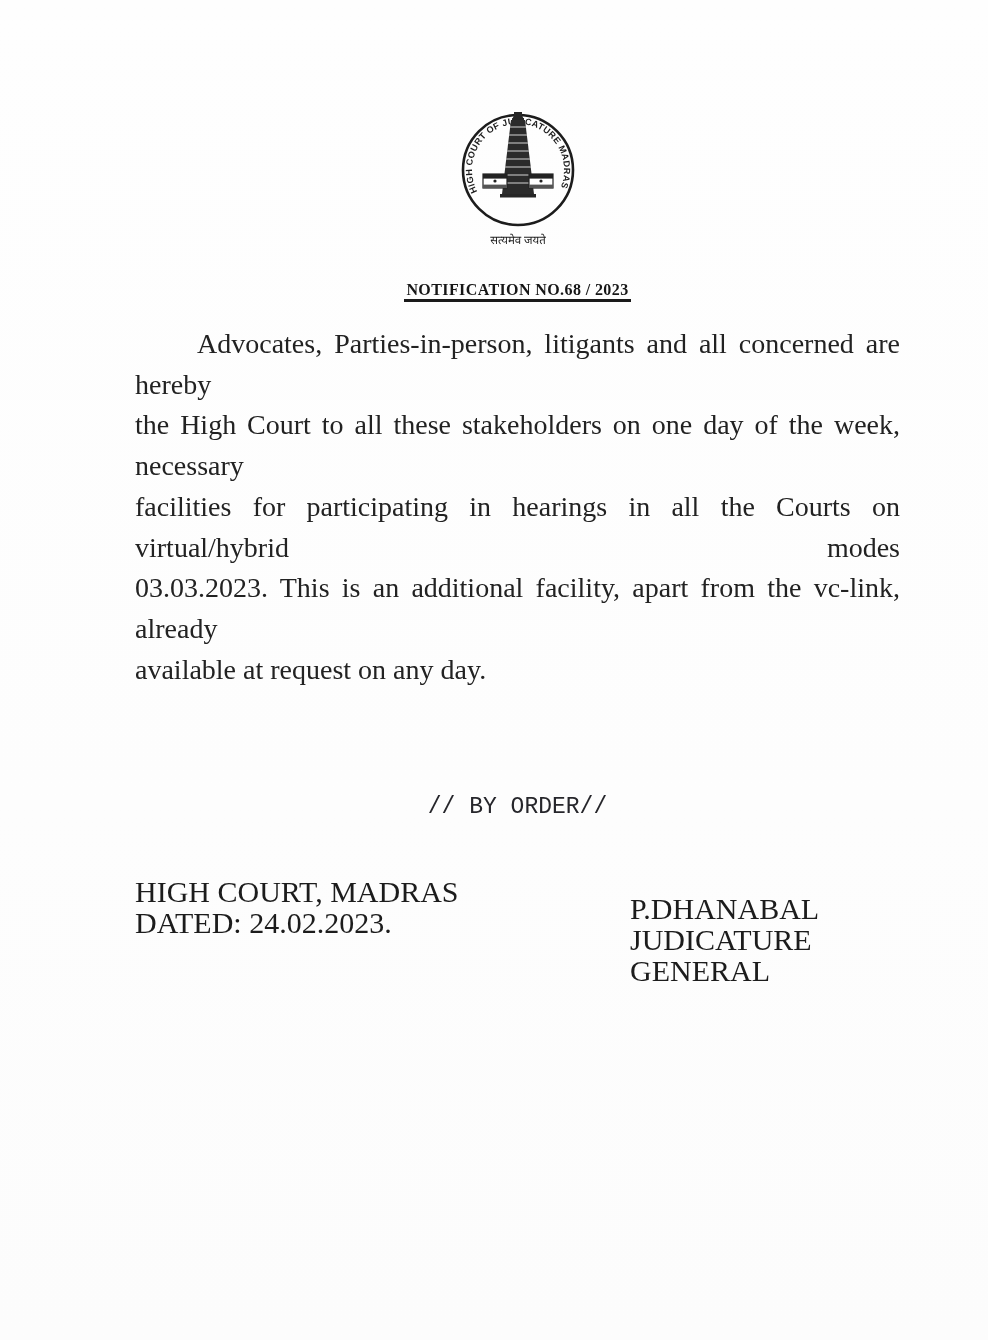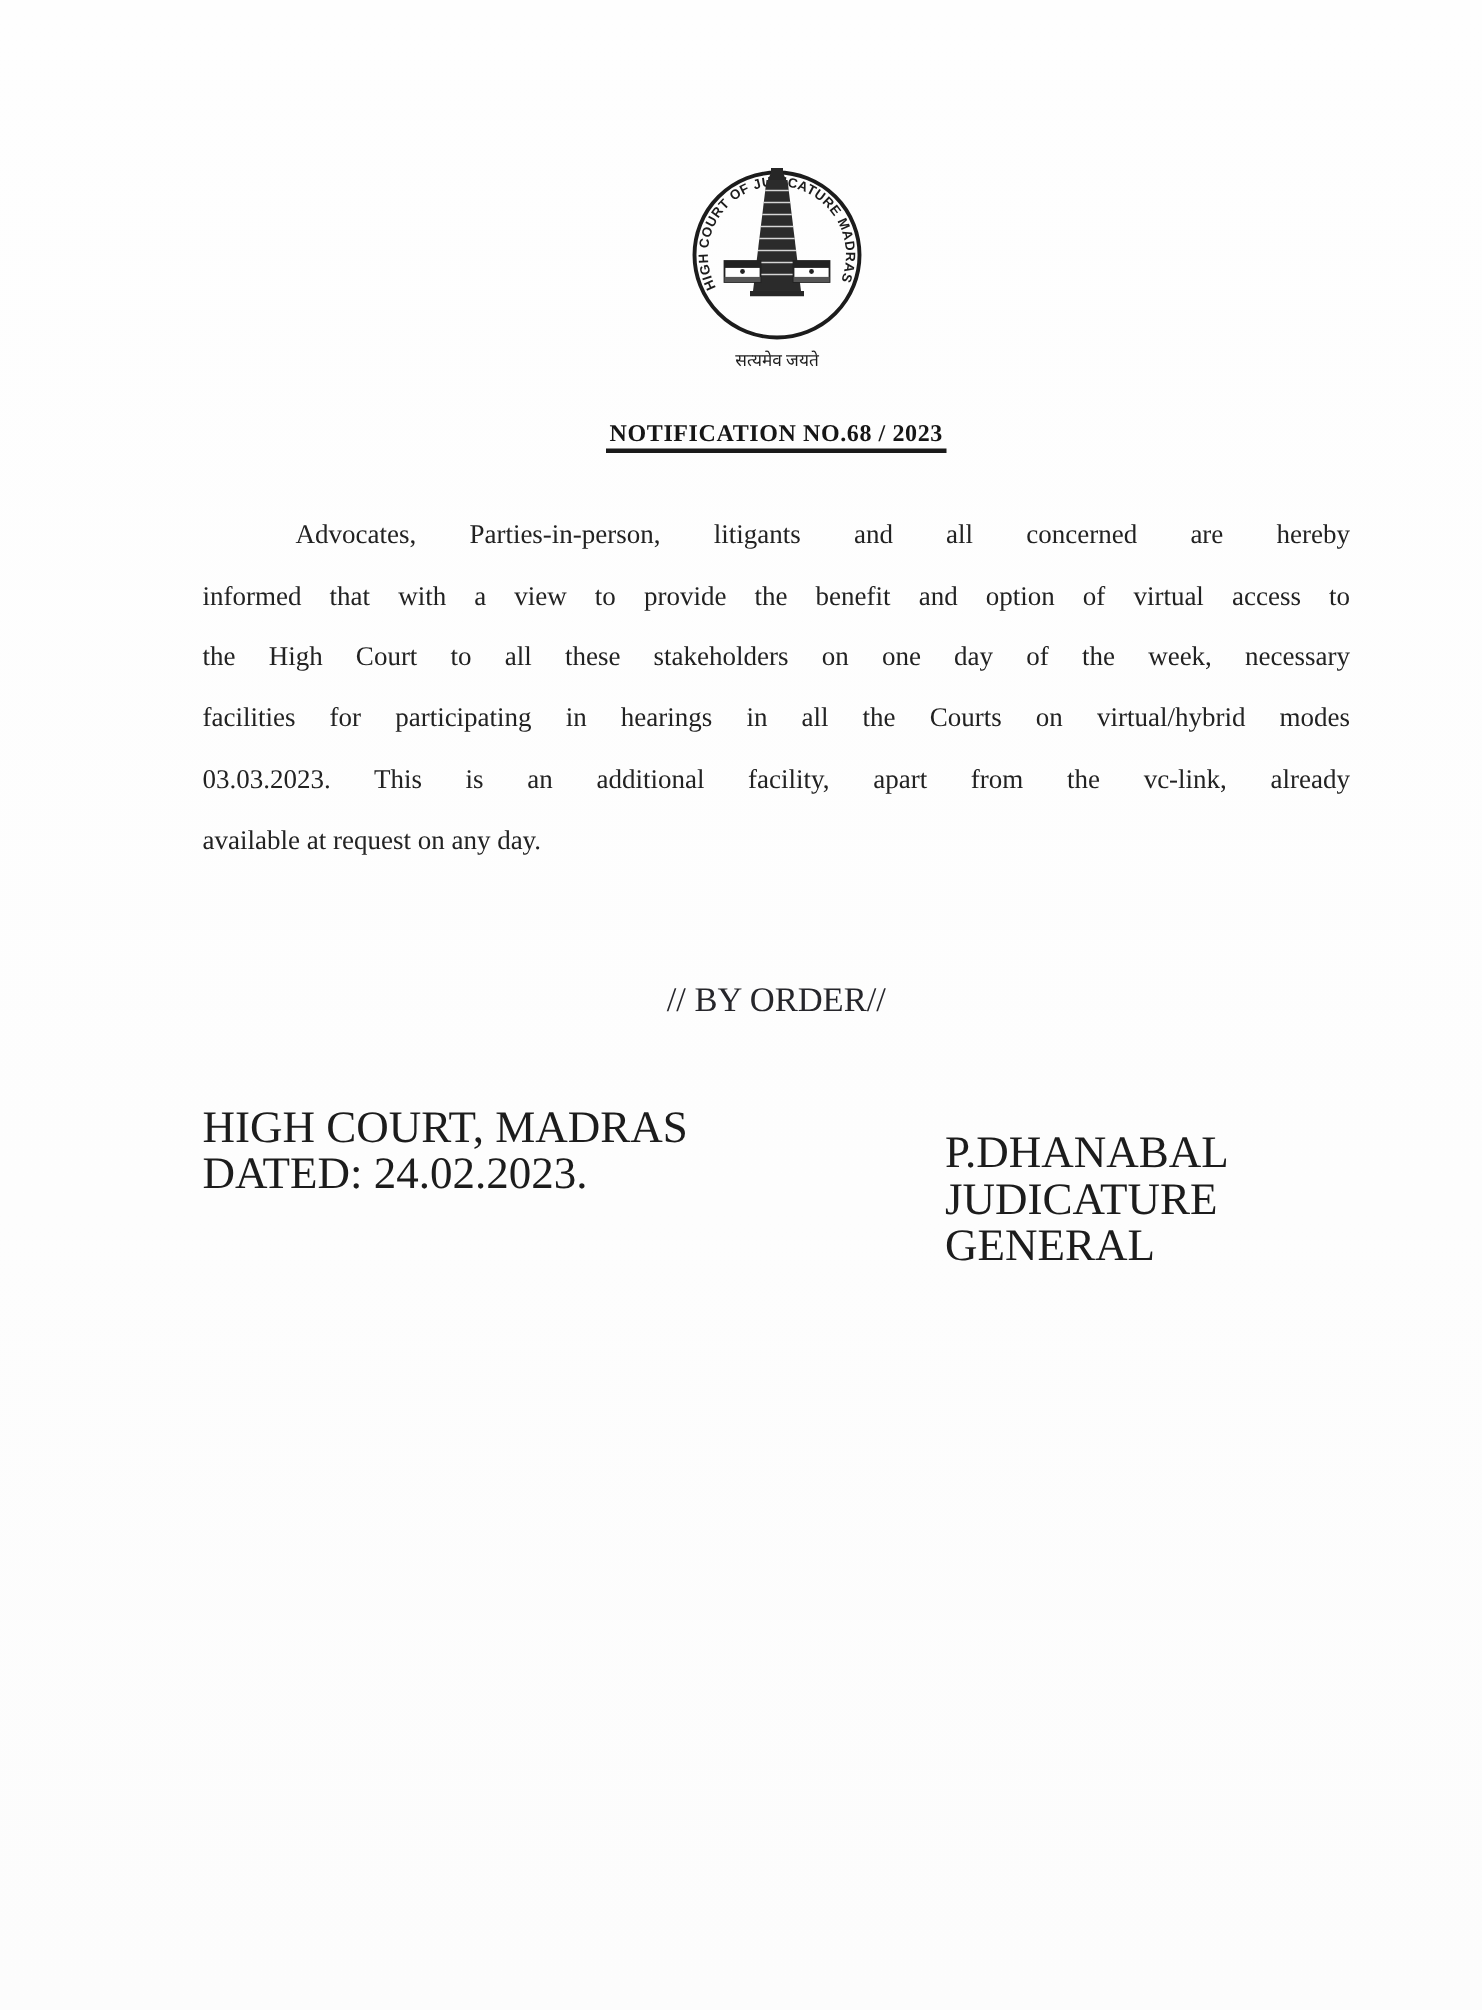--- a/index.html
+++ b/index.html
@@ -41,42 +41,43 @@
     font-weight: bold;
     color: #161616;
     letter-spacing: 0.4px;
   }
   .title .u {
     border-bottom: 3px solid #1a1a1a;
     padding: 0 2px 1px 2px;
   }
   
   .para {
-    margin-top: 32px;
-    font-size: 18px;
+    margin-top: 20px;
+    font-size: 28px;
     line-height: 40.7px;
     color: #222;
   }
   .para .line.just {
     text-align: justify;
     text-align-last: justify;
   }
   .para .line.indent {
     text-indent: 62px;
   }
   .para .line.last {
     text-align: left;
   }
   
   .by-order {
-    margin-top: 72px;
+    margin-top: 102px;
     text-align: center;
     font-size: 23px;
     line-height: 30px;
     color: #26262b;
+    font-family: Liberation Mono, monospace;
   }
   
   .sig-row {
     position: relative;
     margin-top: 54px;
     font-size: 30px;
     line-height: 31px;
     color: #1c1c1c;
     height: 64px;
   }
@@ -139,21 +140,20 @@
         </g>
 
         <text x="62" y="134" text-anchor="middle" font-size="11.5" fill="#1c1c1c" font-family="Liberation Serif, serif">सत्यमेव जयते</text>
       </svg>
     </div>
 
     <h1 class="title"><span class="u">NOTIFICATION NO.68 / 2023</span></h1>
 
     <div class="para">
       <div class="line just indent">Advocates, Parties-in-person, litigants and all concerned are hereby</div>
-      <div class="line just">informed that with a view to provide the benefit and option of virtual access to</div>
       <div class="line just">the High Court to all these stakeholders on one day of the week, necessary</div>
       <div class="line just">facilities for participating in hearings in all the Courts on virtual/hybrid modes</div>
       <div class="line just">03.03.2023. This is an additional facility, apart from the vc-link, already</div>
       <div class="line last">available at request on any day.</div>
     </div>
 
     <div class="by-order">// BY ORDER//</div>
 
     <div class="sig-row">
       <div class="sig-left">

